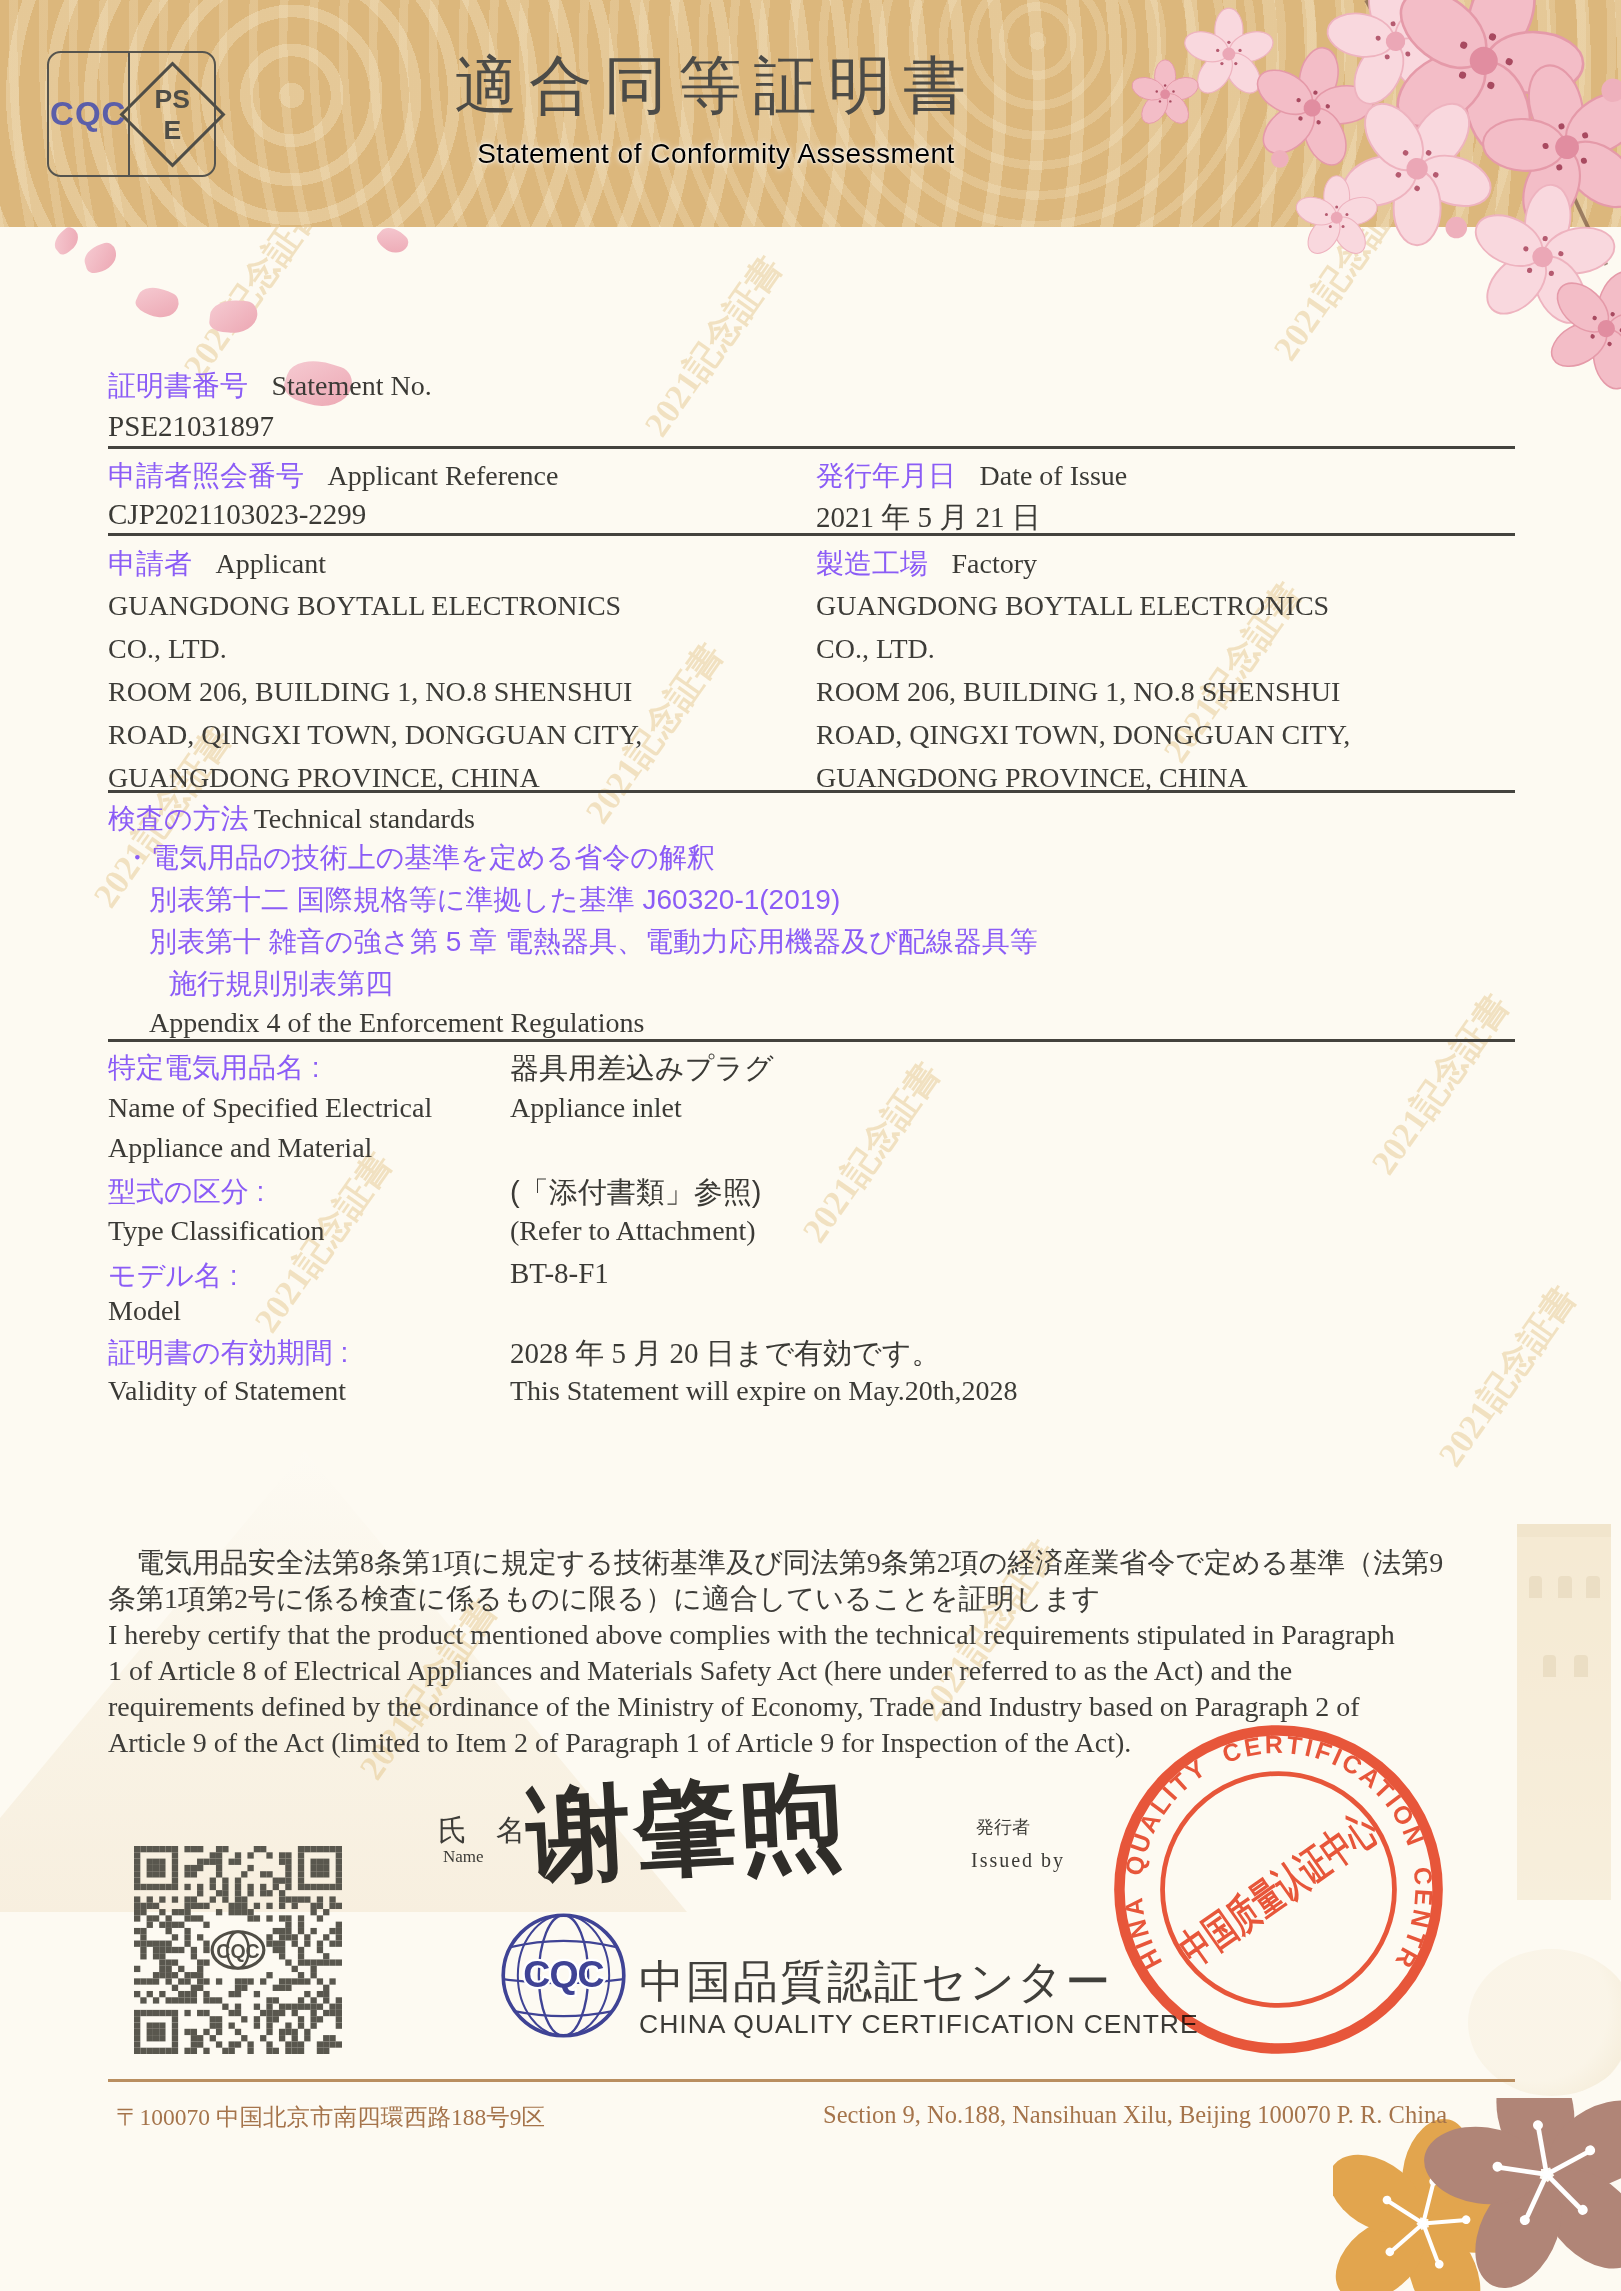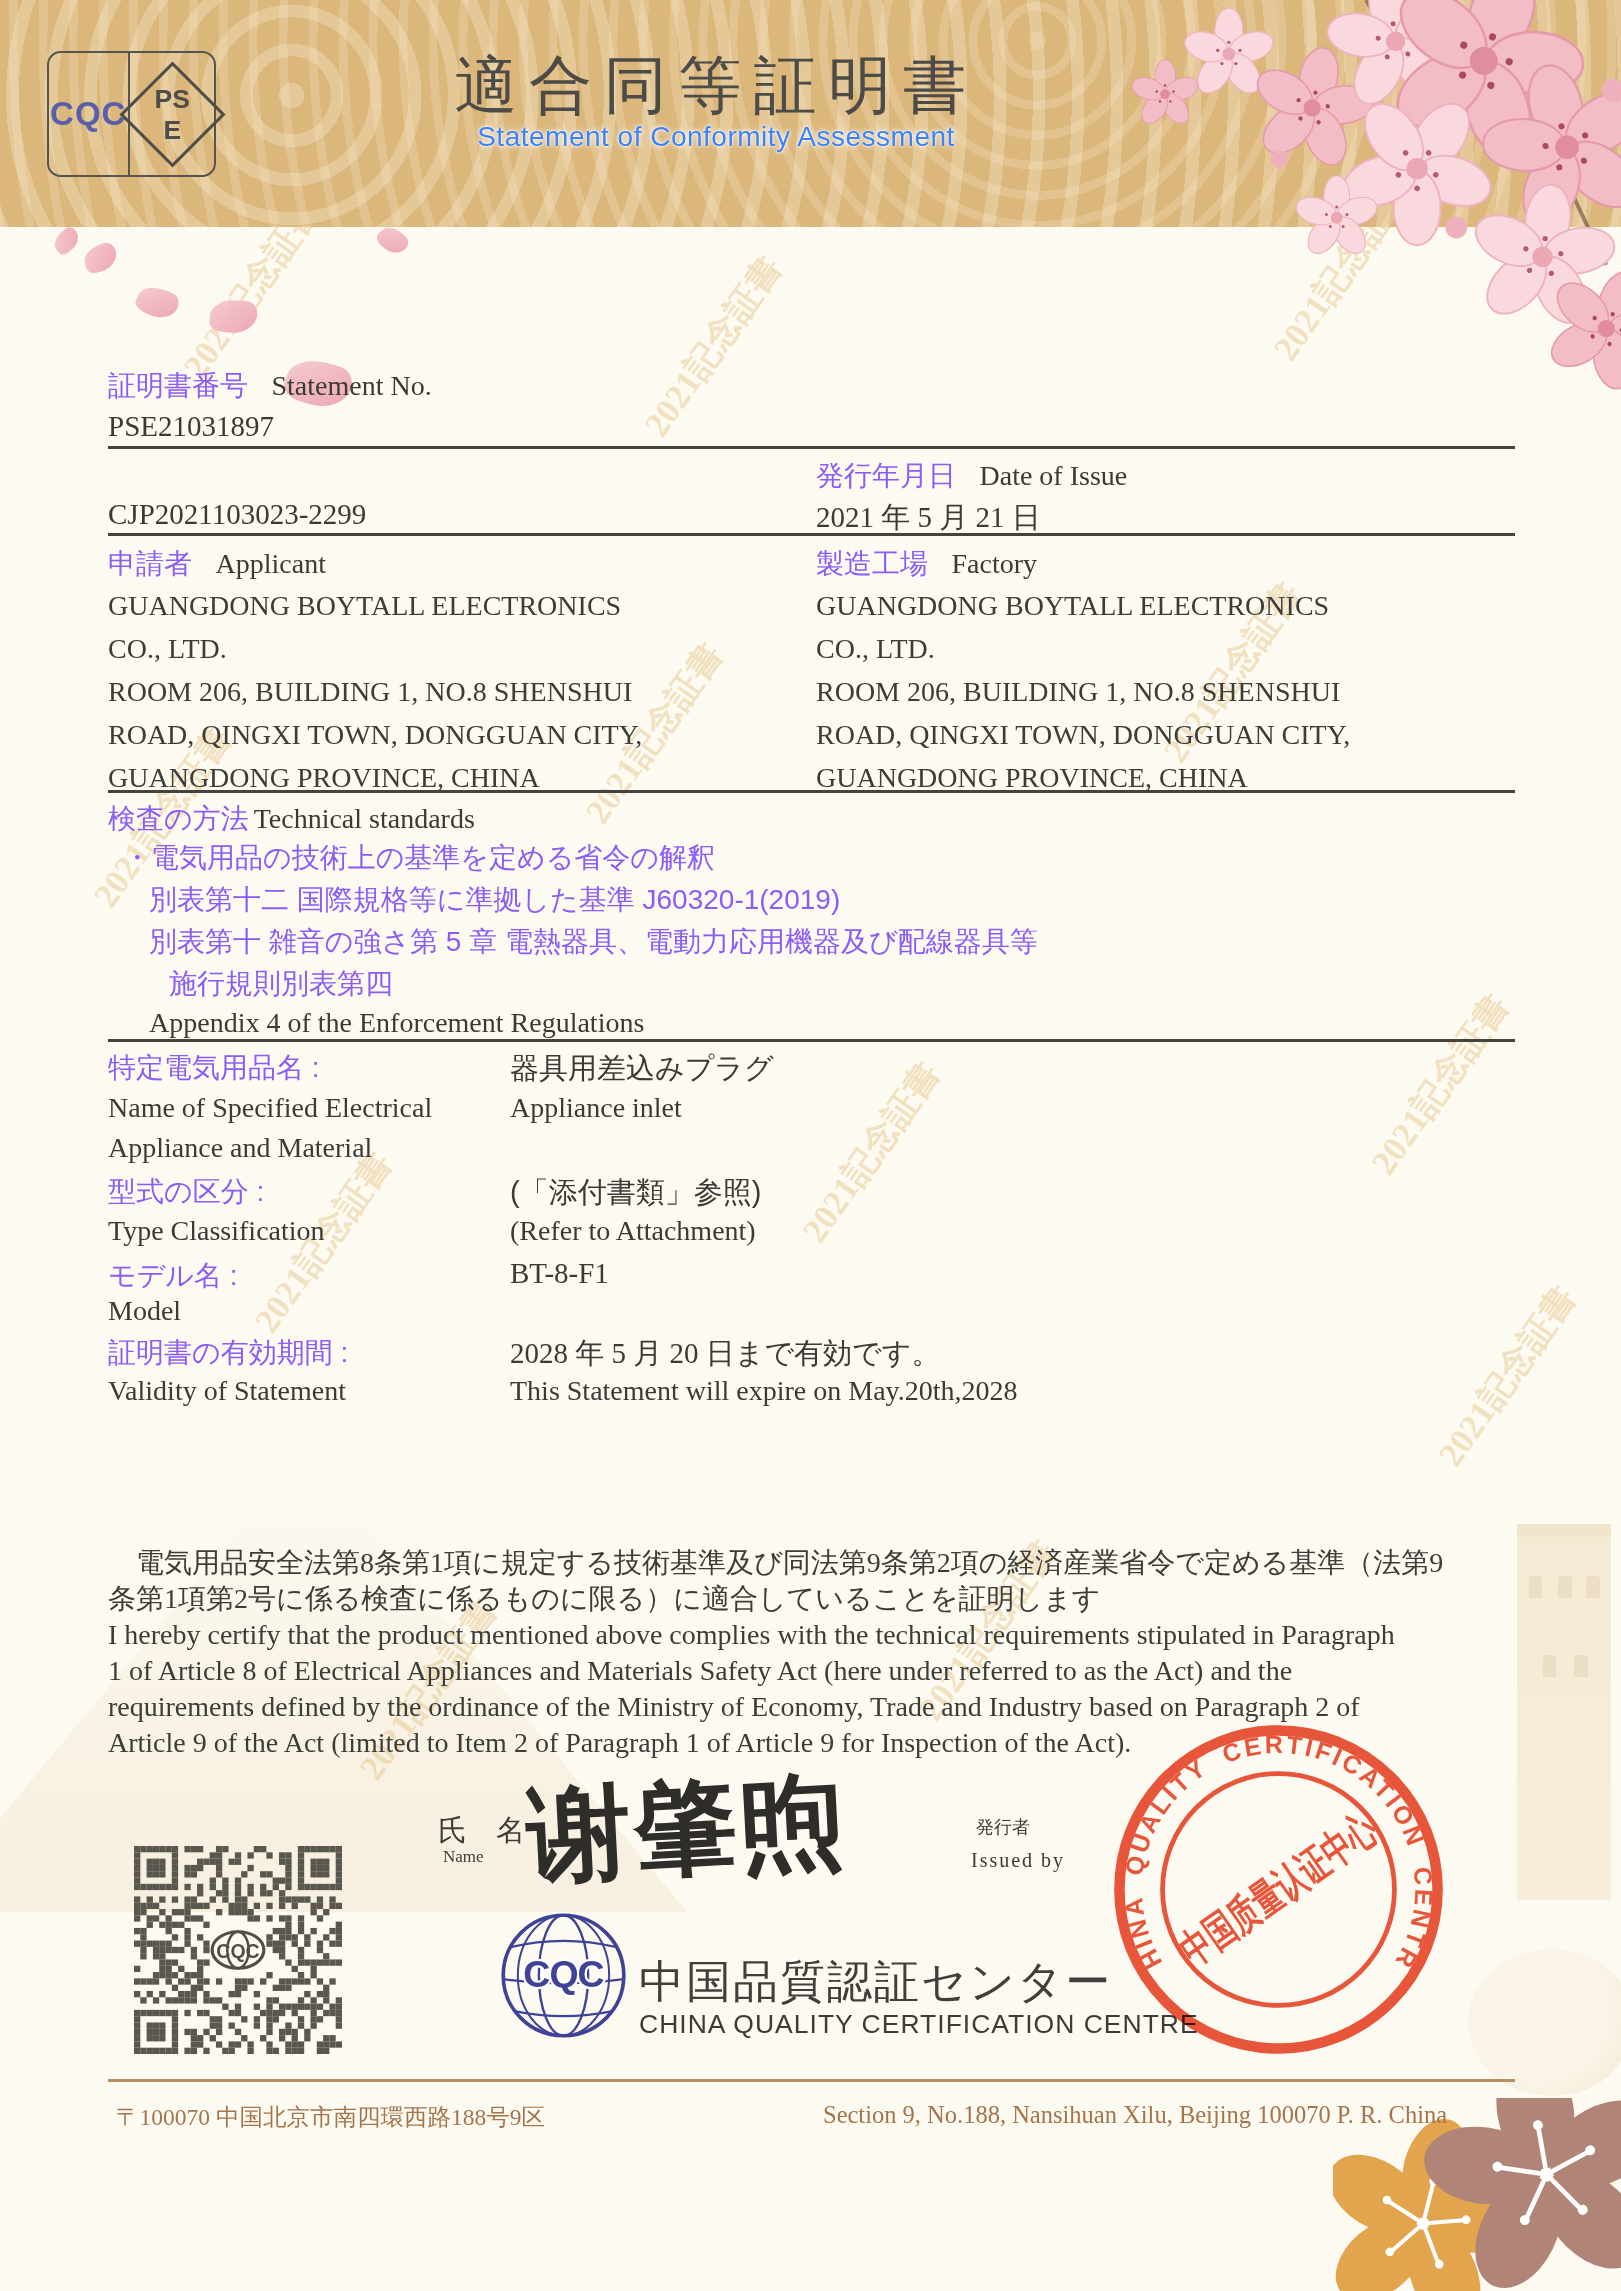--- a/index.html
+++ b/index.html
@@ -15,22 +15,22 @@
   .logo-cqc{flex:1;display:flex;align-items:center;justify-content:center;
             font:800 33px "Liberation Sans",sans-serif;color:#5b5ea9;letter-spacing:1px;}
   .logo-div{width:2.5px;background:#55544e;}
   .logo-pse-cell{width:84px;display:flex;align-items:center;justify-content:center;}
   .pse{width:69px;height:69px;border:3.4px solid #4e4d47;transform:rotate(45deg);
        display:flex;align-items:center;justify-content:center;background:transparent;}
   .pse-in{transform:rotate(-45deg);text-align:center;line-height:.92;
           font:700 26.5px "Liberation Sans",sans-serif;color:#4e4d47;}
   .title-jp{position:absolute;left:716px;top:43px;transform:translateX(-50%);white-space:nowrap;
             font:500 63px "Liberation Serif",serif;letter-spacing:11.8px;color:#4c4b47;z-index:2;}
-  .title-en{position:absolute;left:716px;top:121px;transform:translateX(-50%);white-space:nowrap;
-            font:400 28px "Liberation Sans",sans-serif;color:#3b82f6;letter-spacing:0.5px;z-index:2;
+  .title-en{position:absolute;left:716px;top:138px;transform:translateX(-50%);white-space:nowrap;
+            font:400 28px "Liberation Sans",sans-serif;color:#000000;letter-spacing:0.5px;z-index:2;
             text-shadow:0 0 5.9px #fff,0 0 2.9px #fff,0 0 1px #fff;}
   .blossoms{position:absolute;left:1072px;top:0;width:549px;height:412px;z-index:2;pointer-events:none;}
   .petal{position:absolute;background:linear-gradient(135deg,#f6ccd3,#eca6b2);z-index:2;
          border-radius:72% 28% 65% 35% / 60% 45% 70% 30%;}
   .pt1{left:84px;top:245px;width:33px;height:25.5px;transform:rotate(-18deg);}
   .pt2{left:137px;top:288px;width:41px;height:29px;transform:rotate(24deg);}
   .pt3{left:210px;top:300px;width:47px;height:33px;transform:rotate(6deg);}
   .pt4{left:378px;top:229px;width:30px;height:22.5px;transform:rotate(42deg);}
   .pt5{left:286px;top:361px;width:65px;height:45px;transform:rotate(18deg);}
   .pt6{left:53px;top:231px;width:26.5px;height:19.6px;transform:rotate(-40deg);}
@@ -171,20 +171,24 @@
   <span class="petal pt5"></span>
   <span class="petal pt6"></span>
 
   <div class="abs lrow" style="left:108px;top:367px">
     <span class="jl">証明書番号</span>
     <span class="el">Statement No.</span>
   </div>
   <div class="abs val" style="left:108px;top:410px">PSE21031897</div>
   <div class="rule" style="top:446px"></div>
 
+  <div class="abs lrow" style="left:108px;top:457px">
+    <span class="jl">申請者照会番号</span>
+    <span class="el">Applicant Reference</span>
+  </div>
   <div class="abs val" style="left:108px;top:498px">CJP2021103023-2299</div>
   <div class="abs lrow" style="left:816px;top:457px">
     <span class="jl">発行年月日</span>
     <span class="el">Date of Issue</span>
   </div>
   <div class="abs val" style="left:816px;top:498px">2021 年 5 月 21 日</div>
   <div class="rule" style="top:533px"></div>
 
   <div class="abs lrow" style="left:108px;top:545px">
     <span class="jl">申請者</span>

